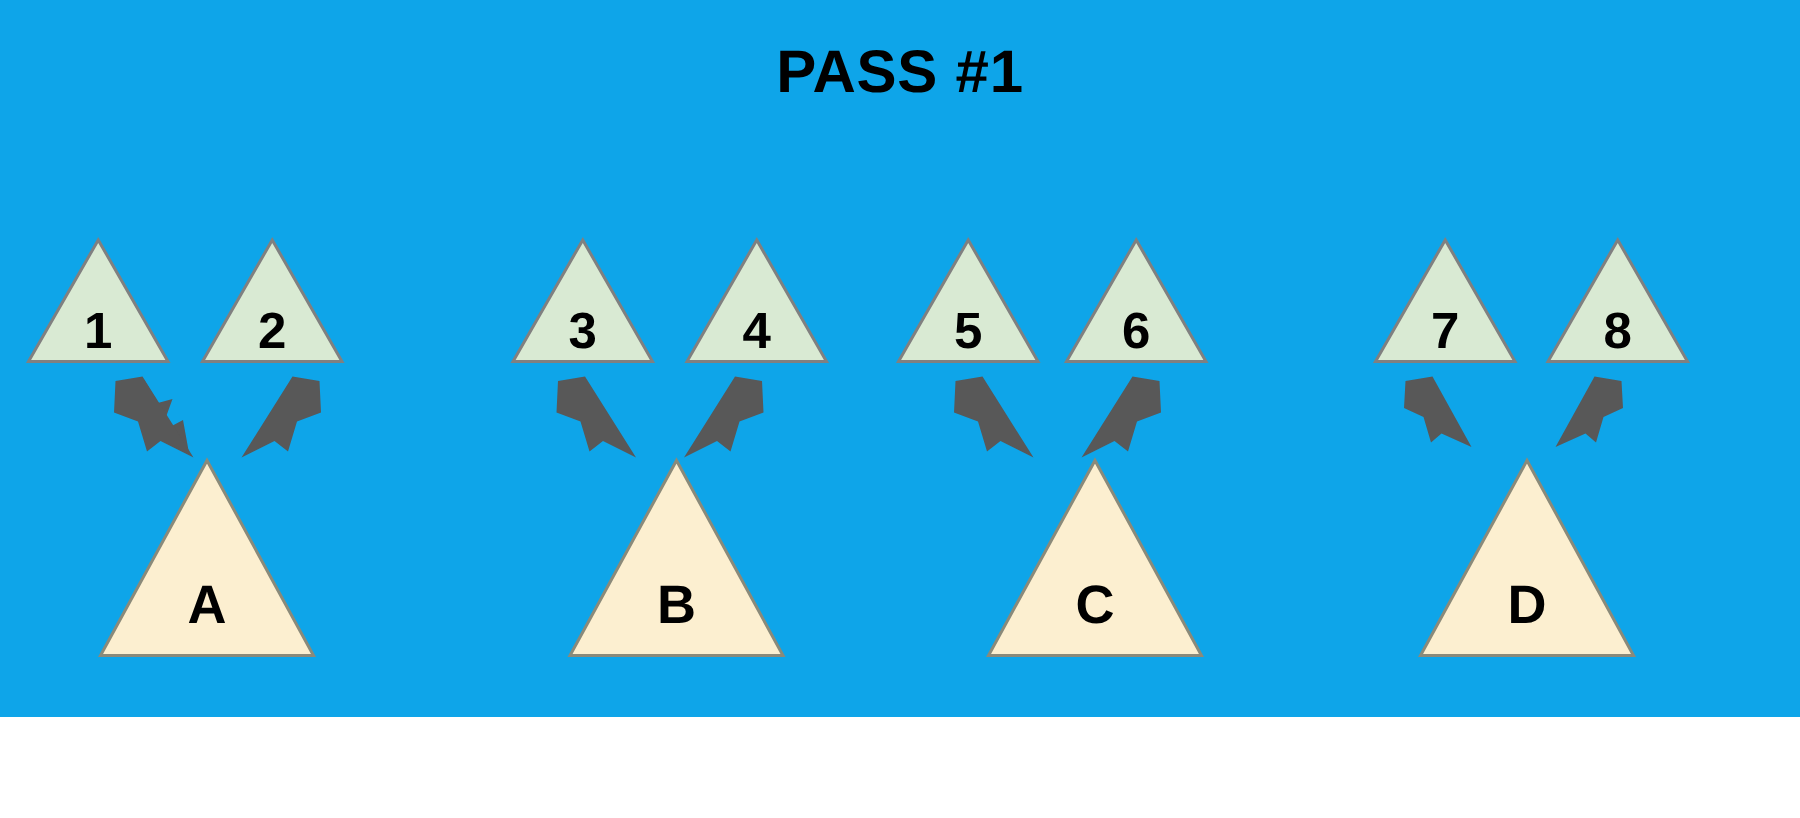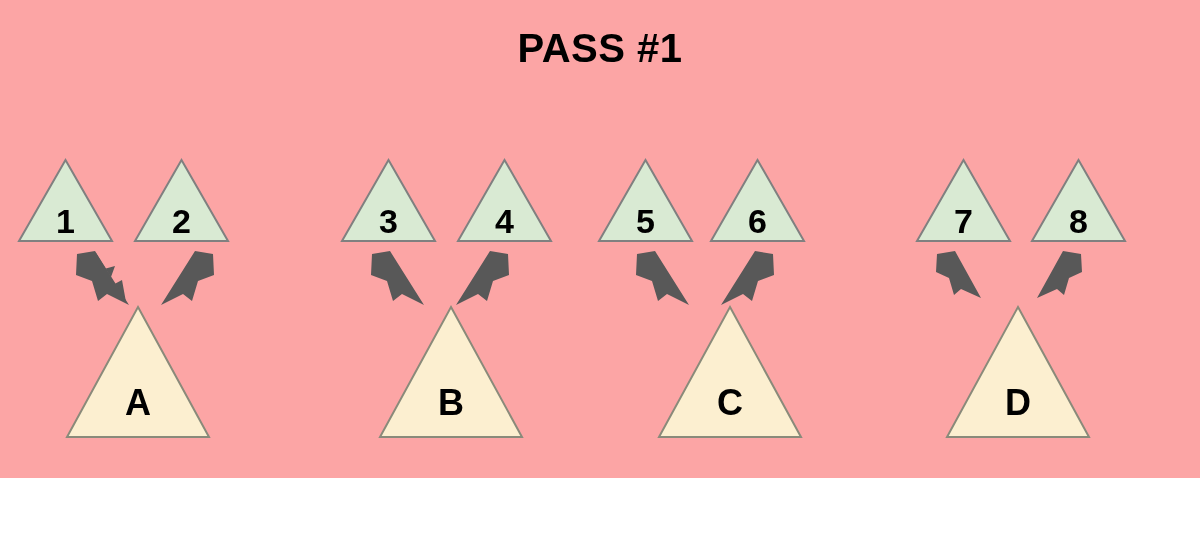--- a/index.html
+++ b/index.html
@@ -10,21 +10,21 @@
     width: 1200px;
     height: 545px;
     background: #ffffff;
     font-family: "Liberation Sans", sans-serif;
     overflow: hidden;
   }
   #stage {
     position: relative;
     width: 1200px;
     height: 478px;
-    background: #fca5a5;
+    background: #0ea5e9;
   }
   #title {
     position: absolute;
     left: 0;
     top: 28px;
     width: 1200px;
     text-align: center;
     font-size: 40px;
     font-weight: bold;
     color: #000000;

